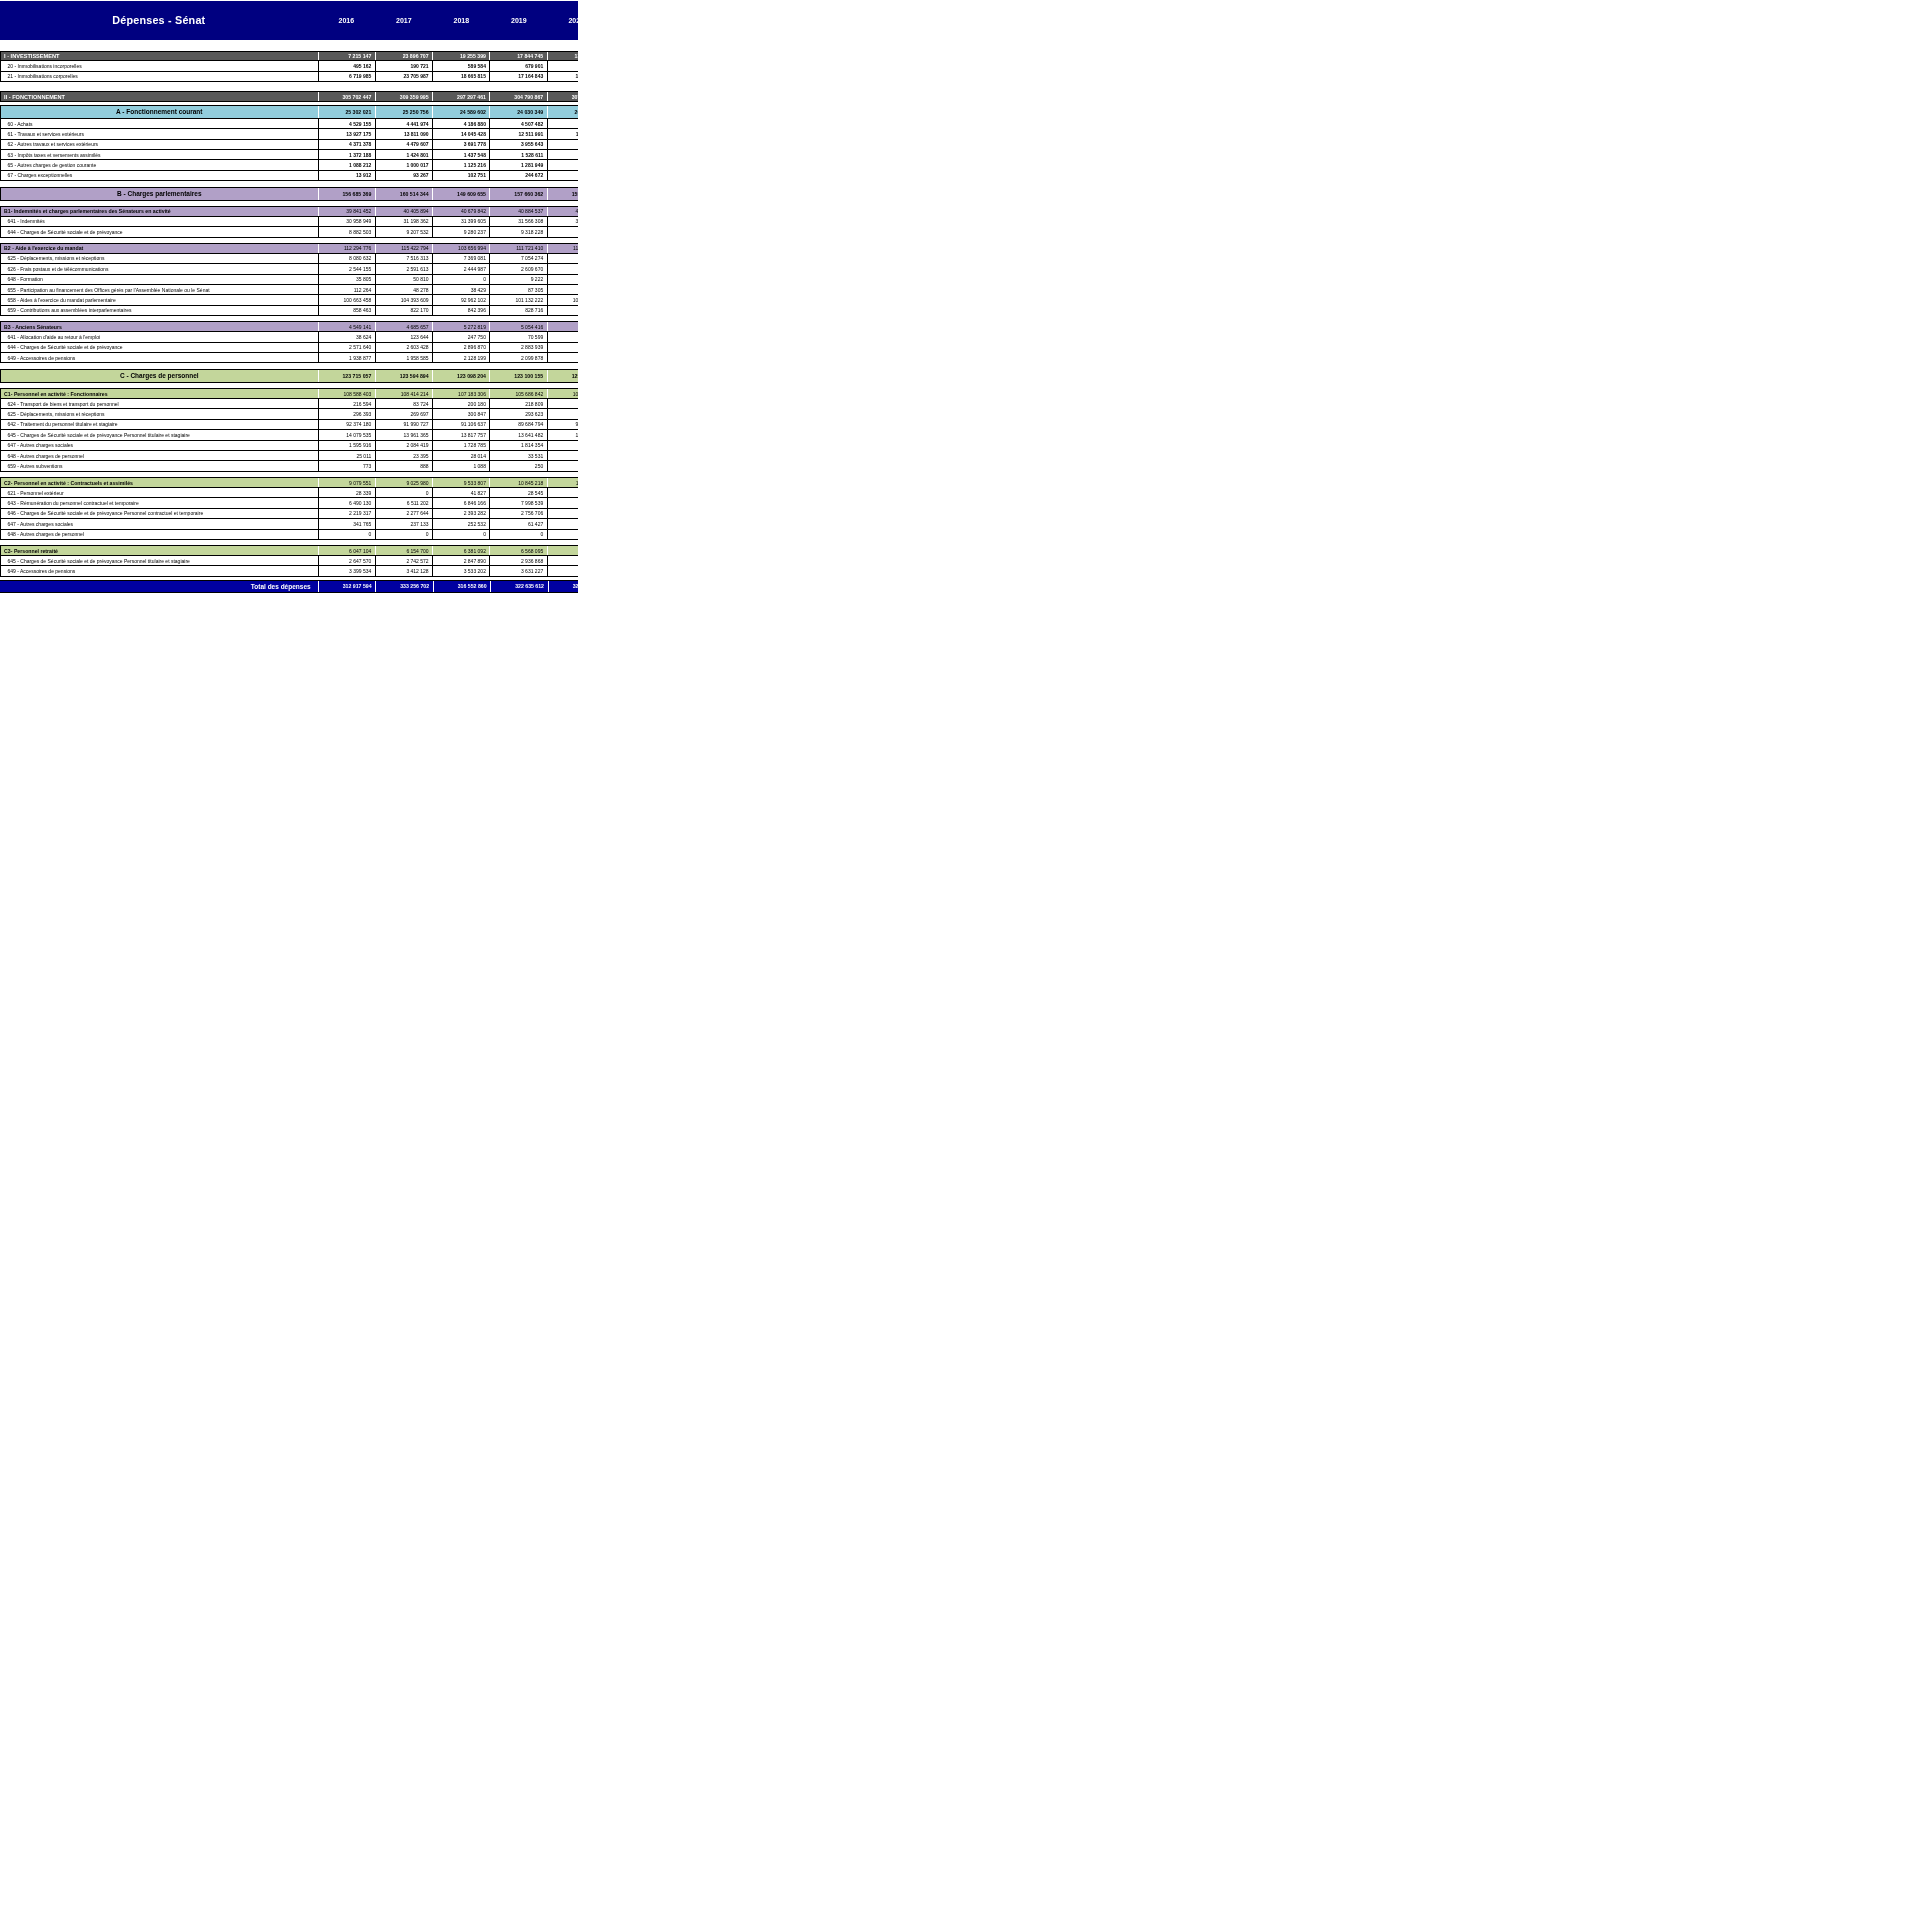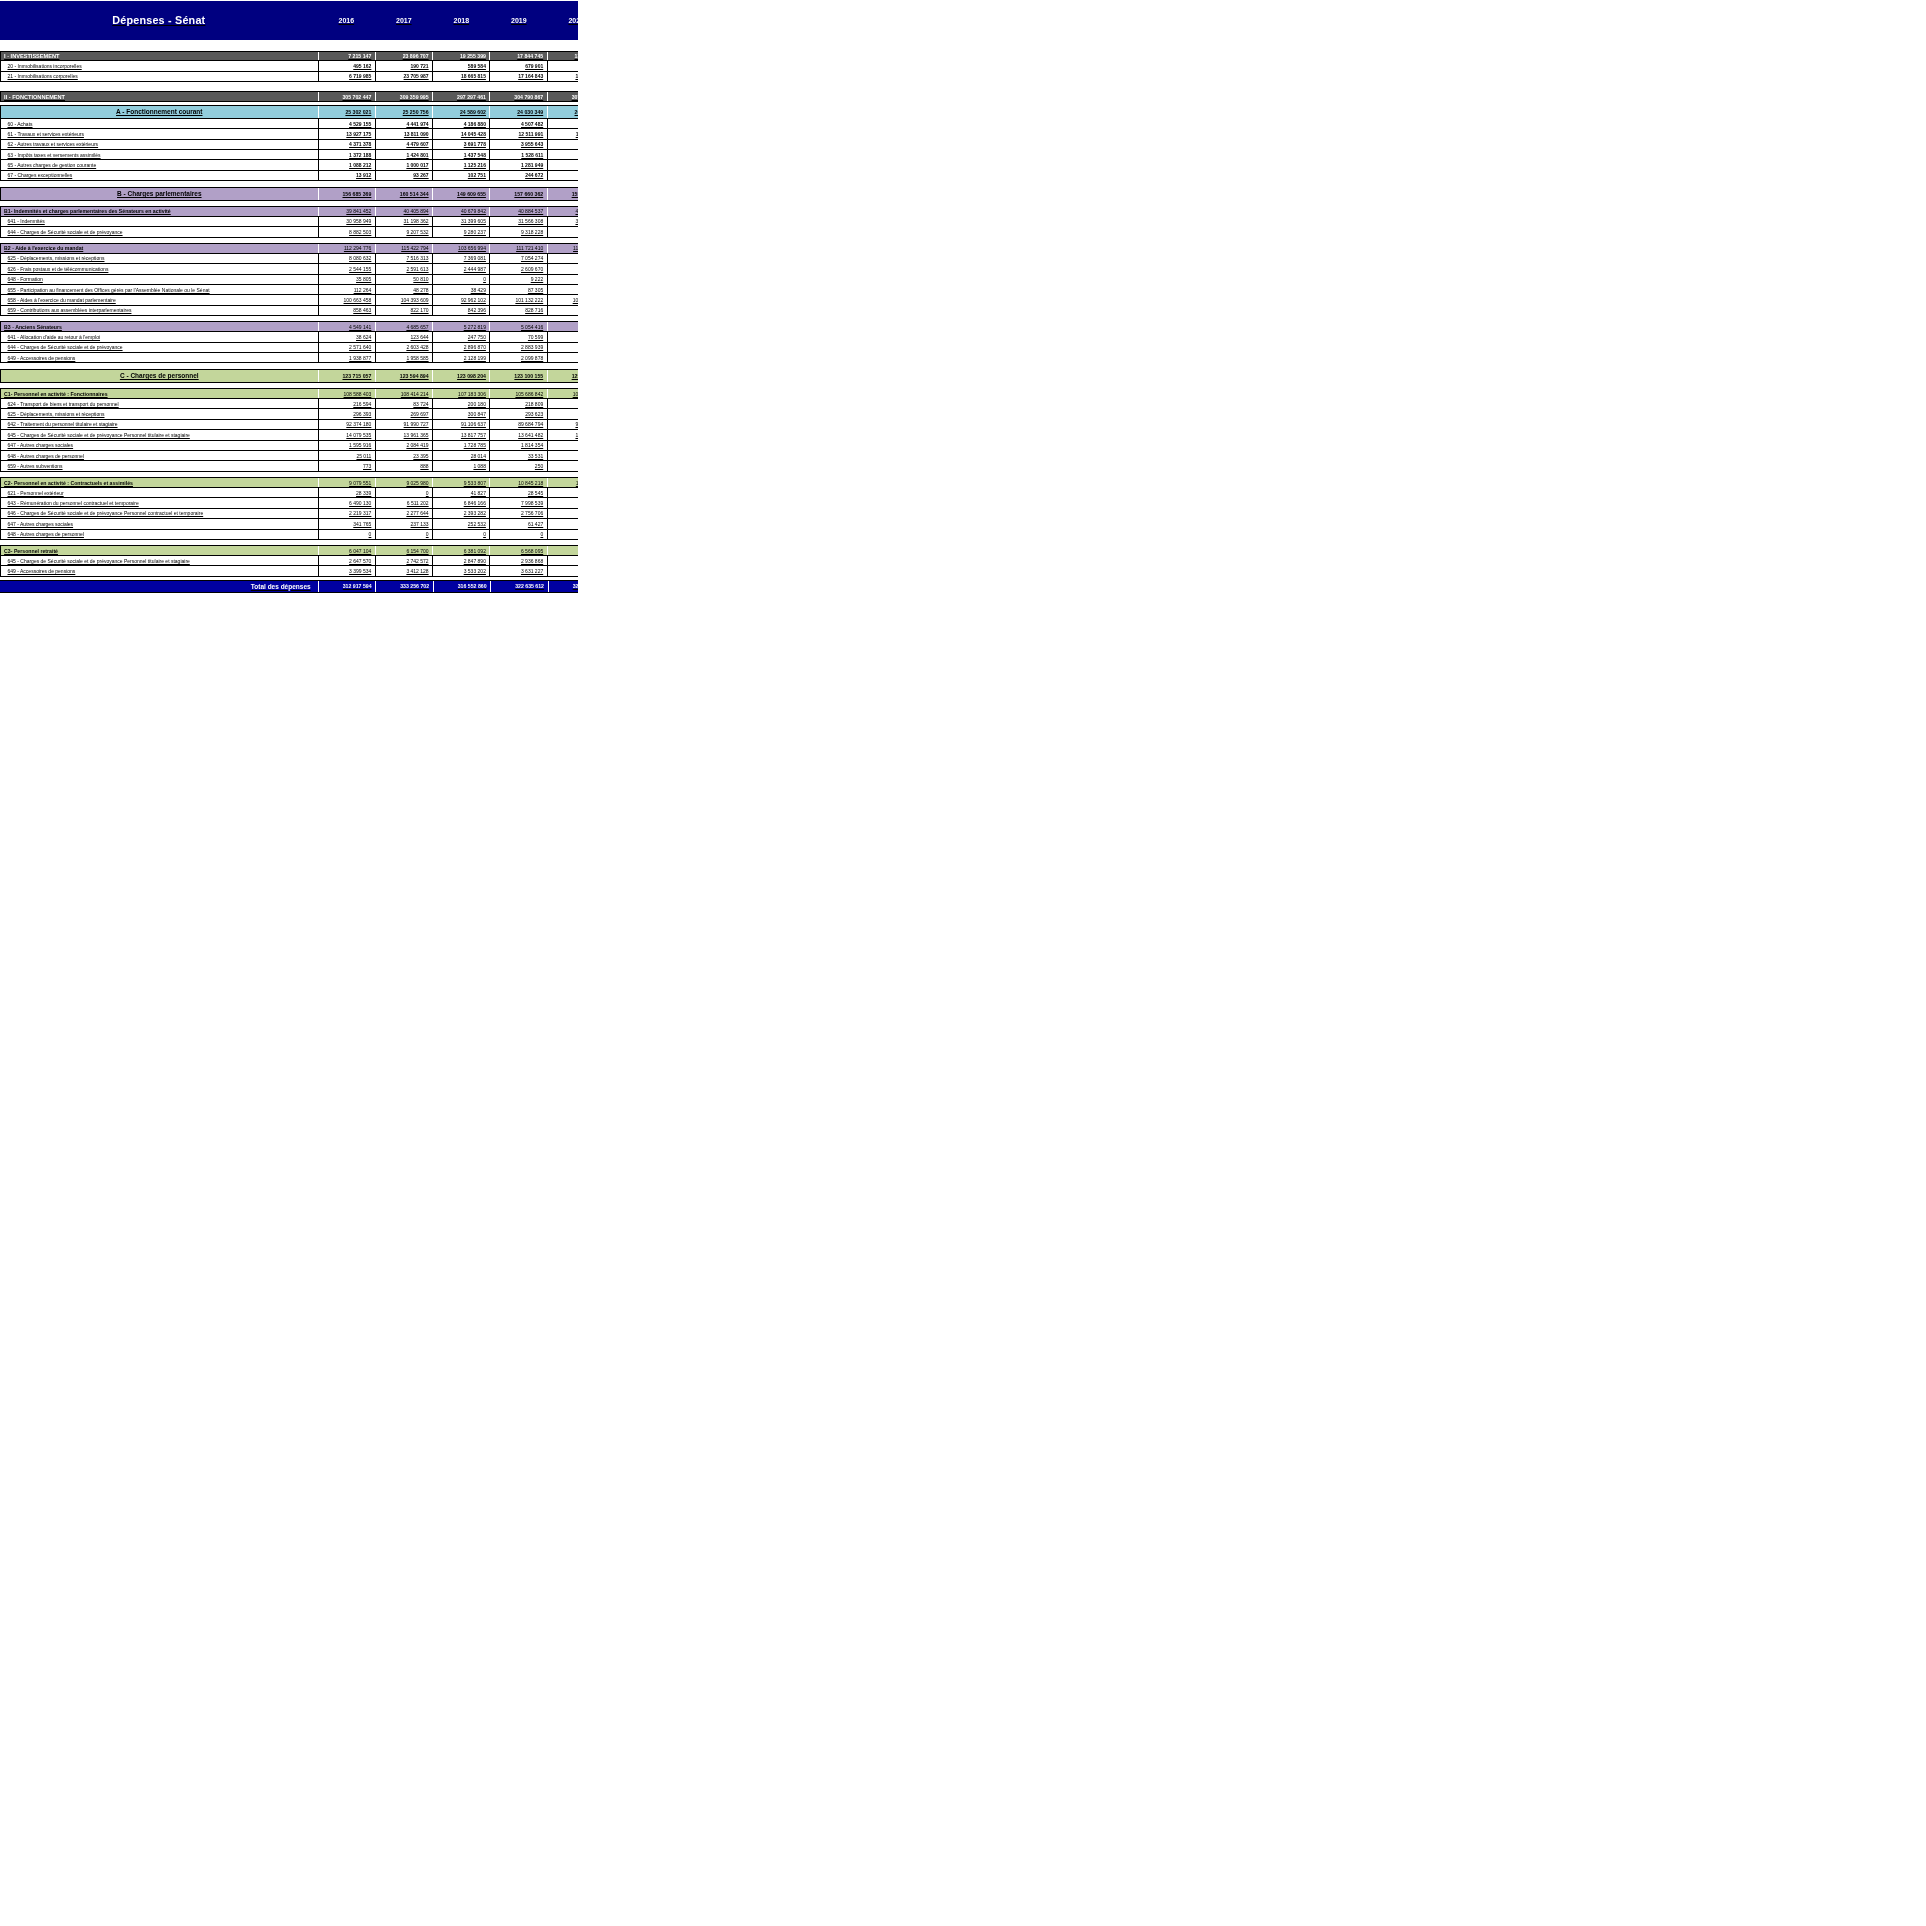--- a/index.html
+++ b/index.html
@@ -2,21 +2,21 @@
 <html lang="fr" style="--navy: #000080; --navy2: #0000A0; --gray: #595959; --blue: #92CDDC; --purple: #B1A0C7; --green: #C3D69B;font-size:6.2px"><head>
 <meta charset="utf-8">
 <style>
   * { box-sizing: border-box; margin: 0; padding: 0; }
   html, body { background: #ffffff; }
   body {
     font-family: "Liberation Sans", sans-serif;
     width: 578px;
     color: #000;
   }
-  .page { width: 605px; text-decoration: underline; }
+  .page { width: 605px; }
 
   
   .titlebar {
     margin-top: 0.8px;
     height: 39px;
     background: var(--navy, #000080);
     display: grid;
     grid-template-columns: 52.5% repeat(5, 1fr);
     align-items: center;
   }

